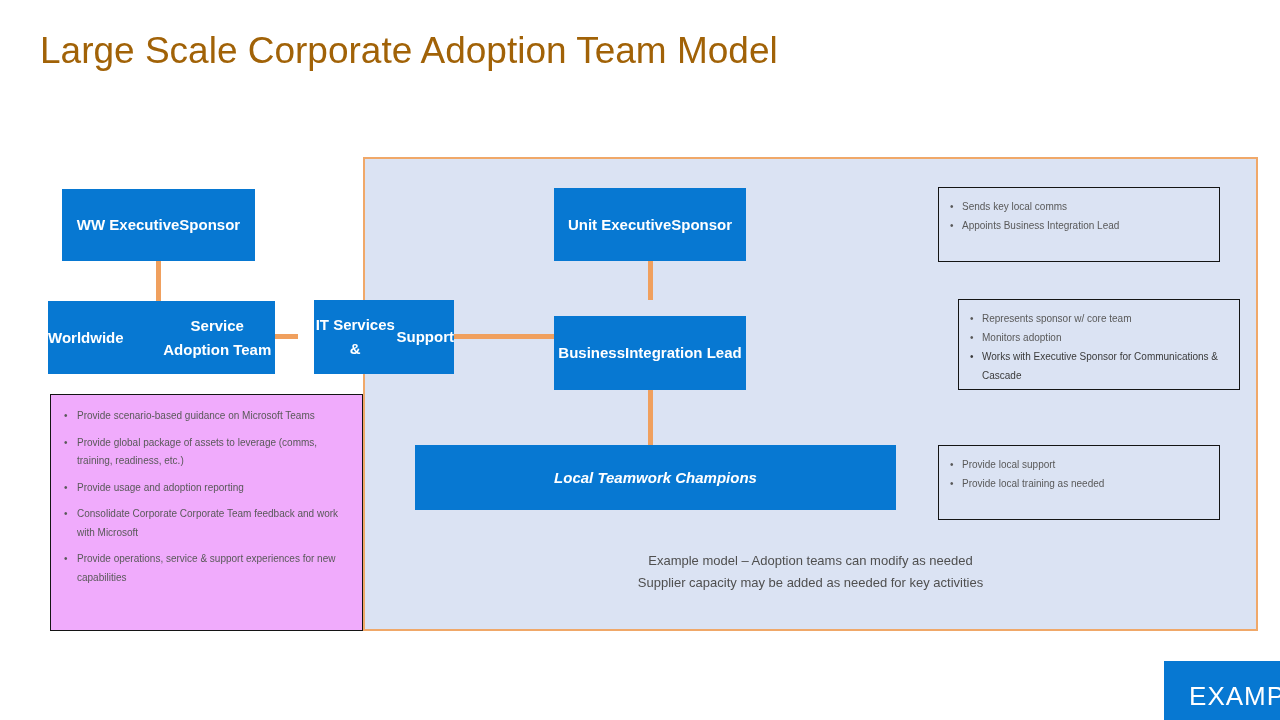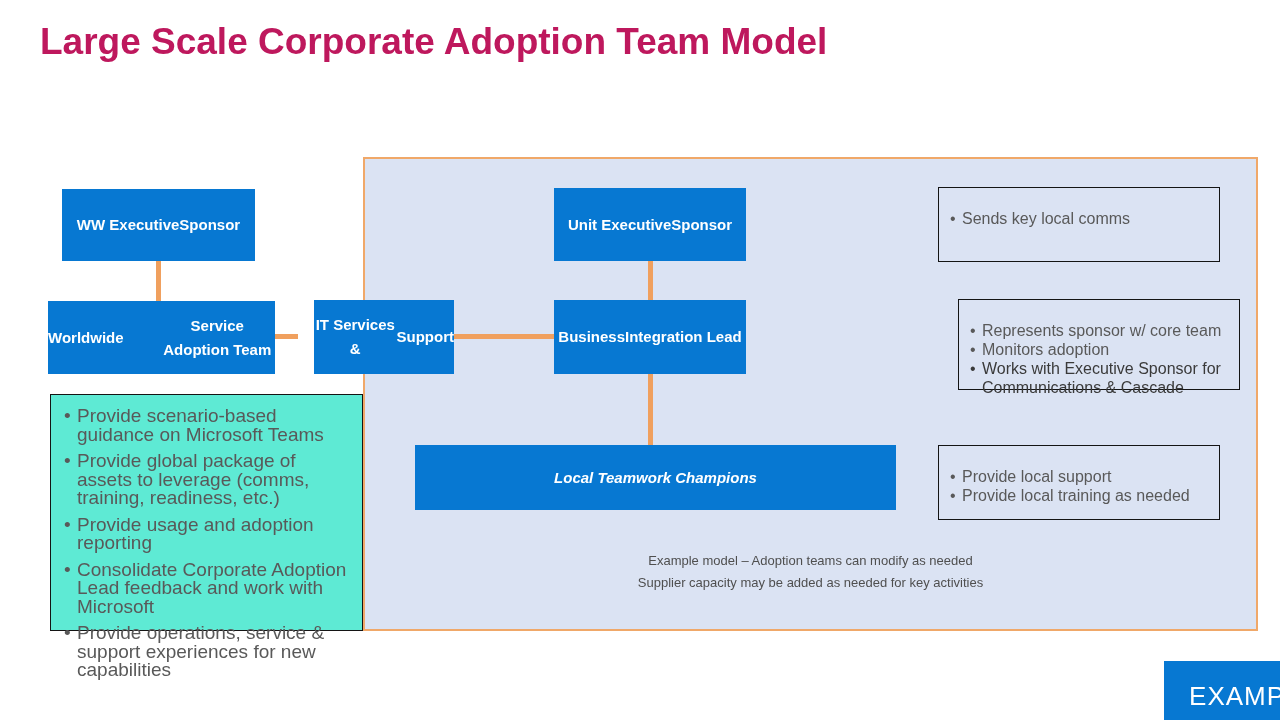--- a/index.html
+++ b/index.html
@@ -12,22 +12,22 @@
     --box-blue:#0778d2;
     --panel-bg:#dbe3f3;
     --panel-border:#f0a869;
     --connector:#f0a05e;
     --note-text:#595959;
     --note-text-dark:#3a3a3a;
   }
   .abs { position:absolute; }
 
   .slide-title {
-    left:40px; top:21px; width:900px;
-    font-size:37px; font-weight:700; color:#be185d;
+    left:40px; top:30px; width:900px;
+    font-size:37px; font-weight:400; color:#a16207;
     letter-spacing:0; white-space:nowrap;
   }
 
   .panel {
     left:363px; top:157px; width:895px; height:474px;
     background:var(--panel-bg);
     border:2px solid var(--panel-border);
   }
 
   .bluebox {
@@ -37,56 +37,56 @@
     font-size:15px;
     line-height:24px;
     display:flex; flex-direction:row;
     align-items:center; justify-content:center;
     text-align:center;
   }
   .box-ww      { left:62px;  top:189px; width:193px; height:72px; }
   .box-world   { left:48px;  top:301px; width:227px; height:73px;gap:36px; }
   .box-it      { left:314px; top:300px; width:140px; height:74px; }
   .box-unit    { left:554px; top:188px; width:192px; height:73px; }
-  .box-lead    { left:554px; top:300px; width:192px; height:74px; }
+  .box-lead    { left:554px; top:316px; width:192px; height:74px; }
   .box-champ   { left:415px; top:445px; width:481px; height:65px;font-style:italic; }
 
   .connector { background:var(--connector); }
   .conn-v1 { left:156px; top:261px; width:5px; height:40px; }
   .conn-h1 { left:275px; top:334px; width:23px; height:5px; }
   .conn-h2 { left:438px; top:334px; width:118px; height:5px; }
   .conn-v2 { left:648px; top:261px; width:5px; height:39px; }
   .conn-v3 { left:648px; top:374px; width:5px; height:71px; }
 
   .notebox {
     border:1.5px solid #141414;
     background:var(--panel-bg);
     color:var(--note-text);
-    font-size:16px;
-    padding:21px 8px 6px 8px;
+    font-size:10px;
+    padding:9px 8px 6px 8px;
   }
   .notebox ul { list-style:none; }
   .notebox li {
     position:relative;
     padding-left:15px;
     line-height:19px;
   }
   .notebox li::before { content:"\2022"; position:absolute; left:3px; }
   .li-dark { color:var(--note-text-dark); }
 
   .note-sponsor { left:938px; top:187px; width:282px; height:75px; }
   .note-lead    { left:958px; top:299px; width:282px; height:91px; }
   .note-champ   { left:938px; top:445px; width:282px; height:75px; }
 
   .leftbox {
     left:50px; top:394px; width:313px; height:237px;
-    background:#5eead4;
+    background:#f0abfc;
     border:1.5px solid #141414;
     color:var(--note-text);
-    font-size:19px;
+    font-size:10px;
     padding:12px 8px 6px 10px;
   }
   .leftbox ul { list-style:none; }
   .leftbox li {
     position:relative;
     padding-left:16px;
     line-height:18.5px;
     margin-bottom:8px;
   }
   .leftbox li::before { content:"\2022"; position:absolute; left:3px; }
@@ -148,28 +148,29 @@
 
 <div class="abs bluebox box-champ">
   <span>Local Teamwork Champions</span>
 </div>
 
 <div class="abs leftbox">
   <ul>
     <li>Provide scenario-based guidance on Microsoft Teams</li>
     <li>Provide global package of assets to leverage (comms, training, readiness, etc.)</li>
     <li>Provide usage and adoption reporting</li>
-    <li>Consolidate Corporate Adoption Lead feedback and work with Microsoft</li>
+    <li>Consolidate Corporate Corporate Team feedback and work with Microsoft</li>
     <li>Provide operations, service &amp; support experiences for new capabilities</li>
   </ul>
 </div>
 
 <div class="abs notebox note-sponsor">
   <ul>
     <li>Sends key local comms</li>
+    <li>Appoints Business Integration Lead</li>
   </ul>
 </div>
 
 <div class="abs notebox note-lead">
   <ul>
     <li>Represents sponsor w/ core team</li>
     <li>Monitors adoption</li>
     <li class="li-dark">Works with Executive Sponsor for Communications &amp; Cascade</li>
   </ul>
 </div>

